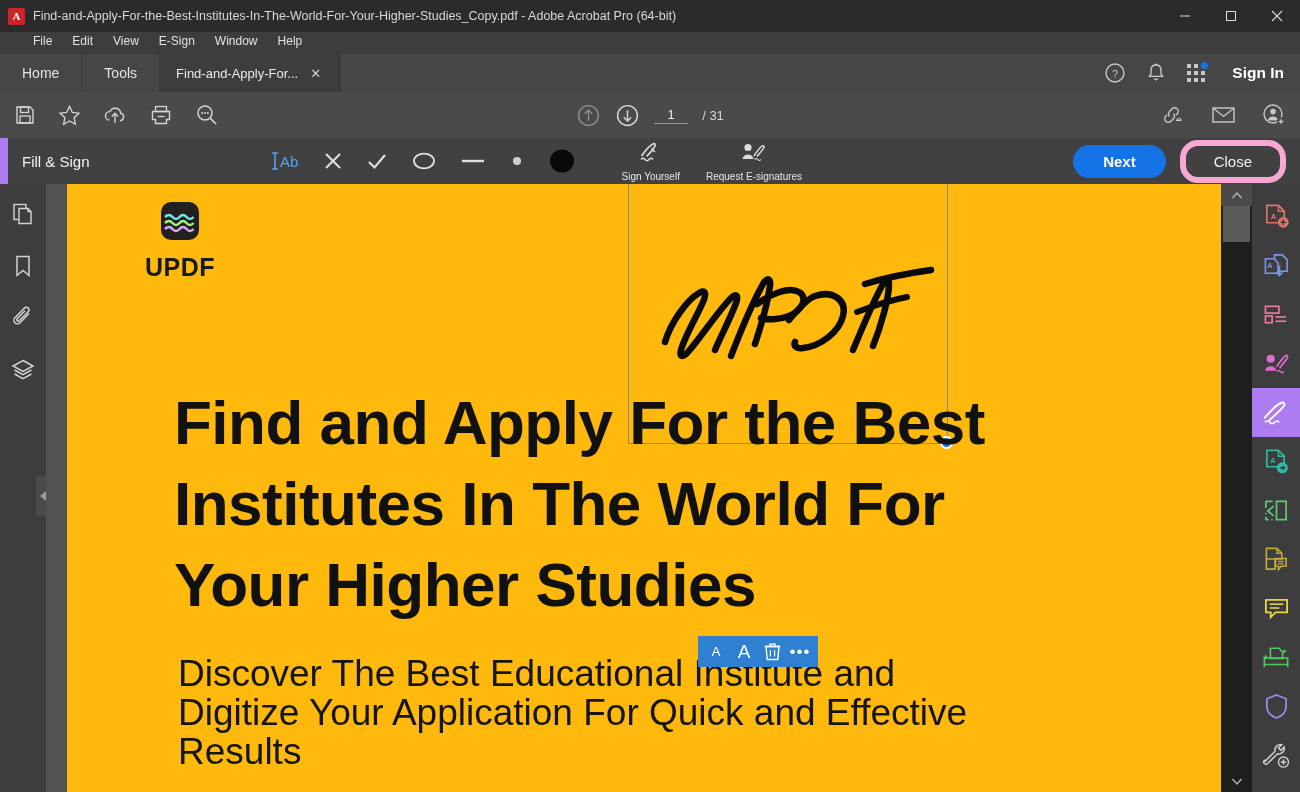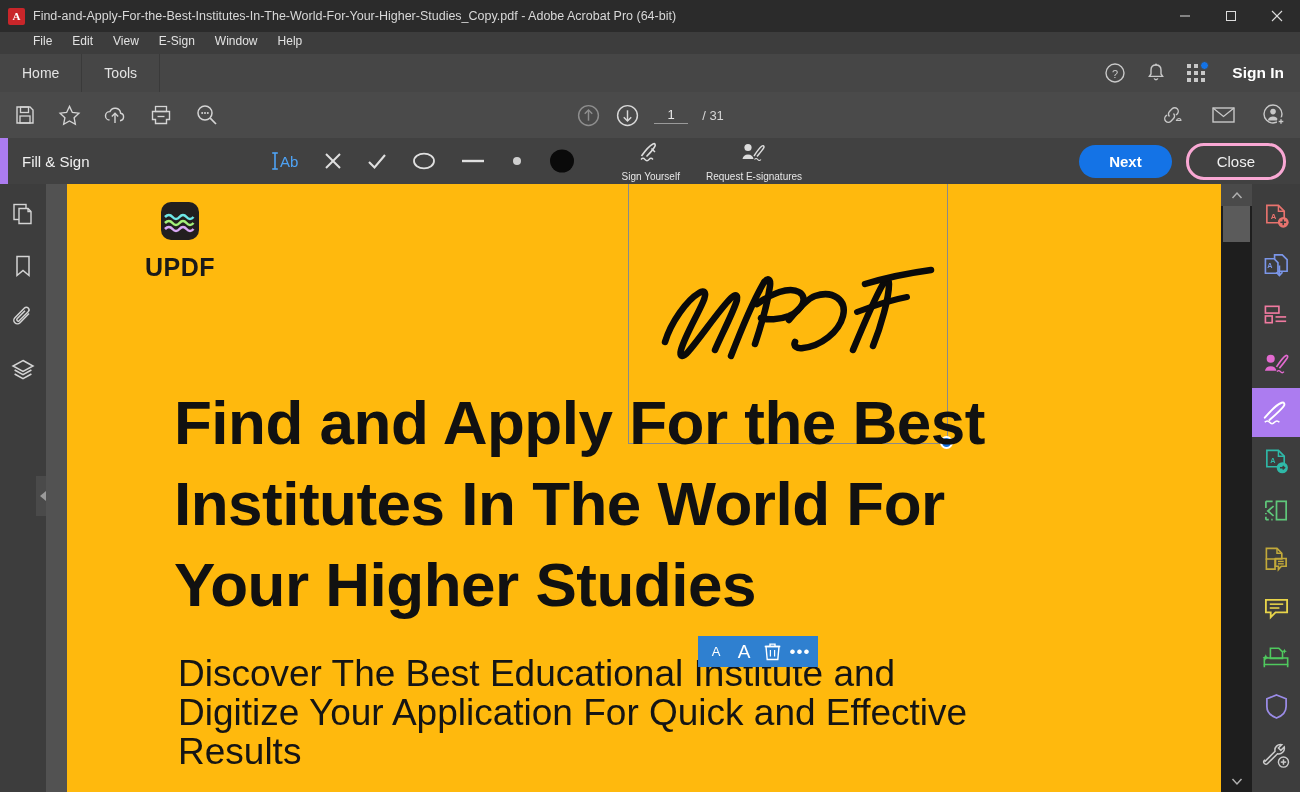--- a/index.html
+++ b/index.html
@@ -91,21 +91,21 @@
   .fstool.active { color: #4ea3f5; }
   .fsbar .sign-group { display: flex; align-items: center; gap: 26px; margin-left: 46px; }
   .sign-item { display: flex; align-items: center; gap: 8px; color: #e6e6e6; font-size: 10px; flex-direction: column; }
   .fsbar .actions { margin-left: auto; display: flex; align-items: center; gap: 14px; padding-right: 14px; justify-content: center; }
   .btn-next {
     background: #1473e6; color: #fff; font-size: 15px; font-weight: bold;
     border-radius: 18px; padding: 8px 30px; border: none;
   }
   .btn-close {
     background: transparent; color: #f0f0f0; font-size: 15px;
-    border-radius: 18px; padding: 7px 28px; border: 3px solid #f9a8d4;
+    border-radius: 18px; padding: 7px 28px; border: 6px solid #f9a8d4;
   }
 
   
   .body-area { flex: 1 1 auto; display: flex; position: relative; min-height: 0; }
 
   .left-rail {
     width: 46px; background: #3d3d3d; flex: 0 0 46px;
     display: flex; flex-direction: column; align-items: center;
     padding-top: 14px; gap: 20px; position: relative;
   }
@@ -216,20 +216,24 @@
     <div class="mi">Edit</div>
     <div class="mi">View</div>
     <div class="mi">E-Sign</div>
     <div class="mi">Window</div>
     <div class="mi">Help</div>
   </div>
 
   <div class="tabbar">
     <div class="tab-home">Home</div>
     <div class="tab-tools">Tools</div>
+    <div class="tab-doc">
+      <span>Find-and-Apply-For...</span>
+      <span class="tab-close">✕</span>
+    </div>
     <div class="right-cluster">
       <div class="icon-btn">
         <svg width="22" height="22" viewBox="0 0 22 22">
             <circle cx="11" cy="11" r="9" fill="none" stroke="#c8c8c8" stroke-width="1.4"></circle>
             <text x="11" y="15.5" font-size="11" fill="#c8c8c8" text-anchor="middle" font-family="Liberation Sans">?</text>
           </svg>
       </div>
       <div class="icon-btn">
         <svg width="20" height="22" viewBox="0 0 20 22">
             <path d="M10 3 C6.8 3 5 5.2 5 8 v4 l-1.6 2.4 h13.2 L15 12 V8 c0-2.8-1.8-5-5-5 z" fill="none" stroke="#c8c8c8" stroke-width="1.4"></path>

